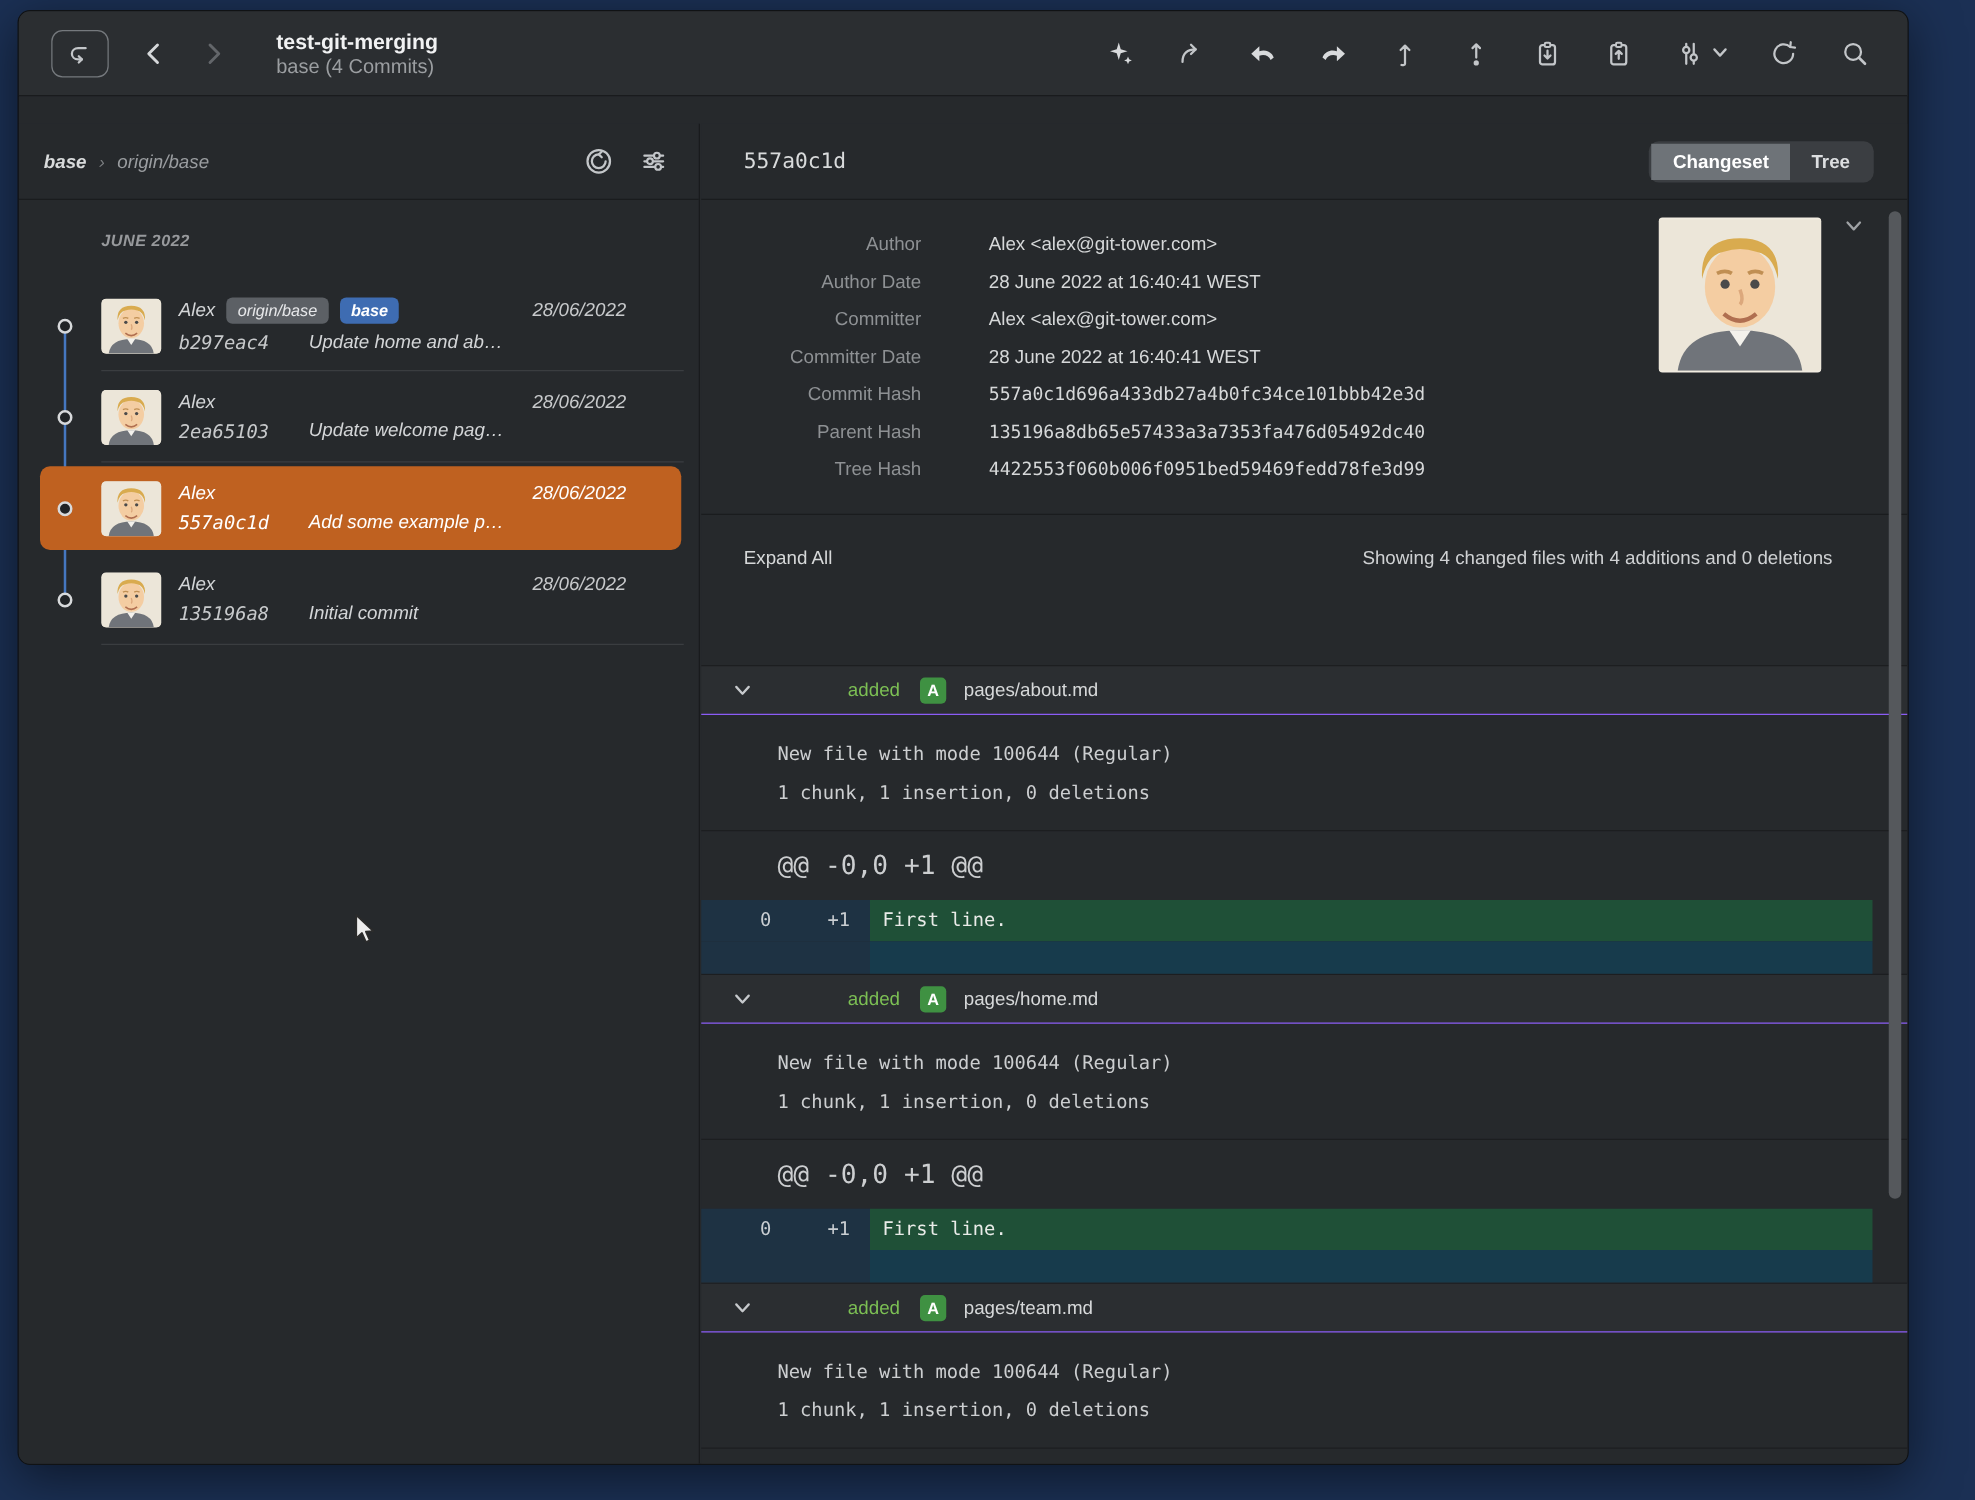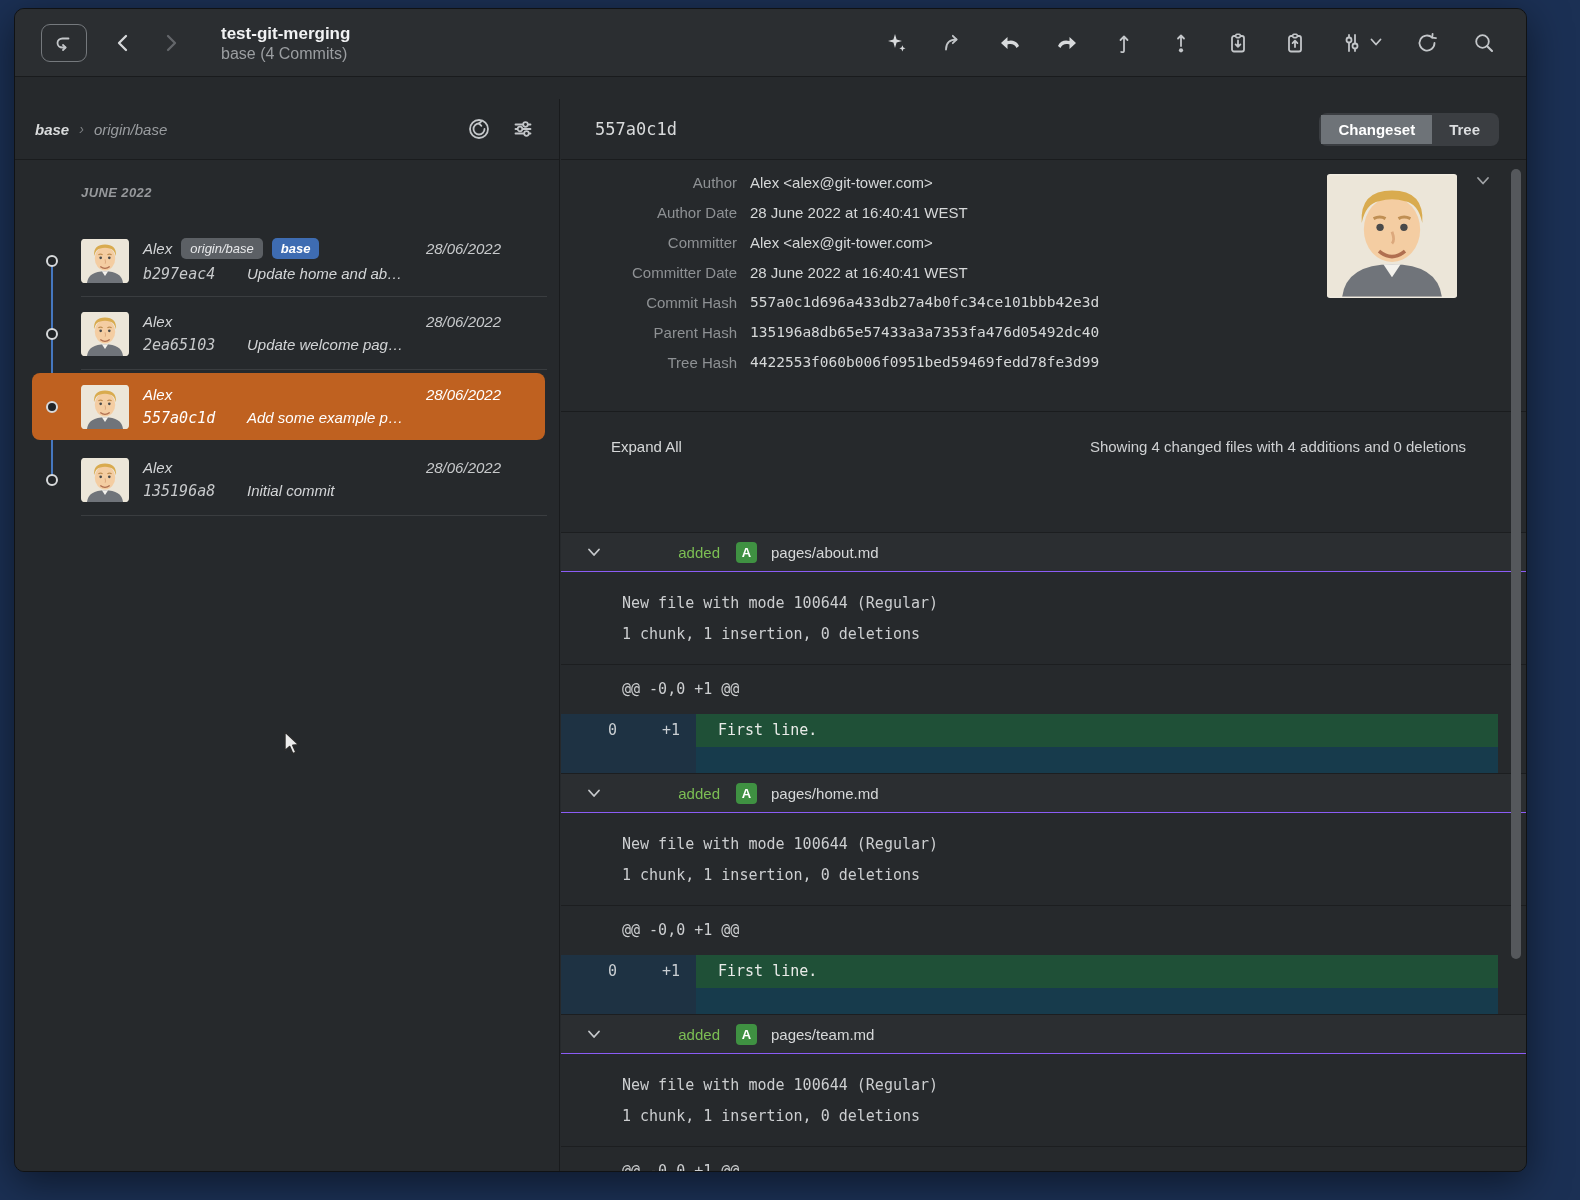--- a/index.html
+++ b/index.html
@@ -65,50 +65,50 @@
 
   
   .details-header { height:61px; border-bottom:1px solid #1a1c1e; display:flex; align-items:center; padding:0 27px 0 34px; }
   .short-hash { font-family:"DejaVu Sans Mono",monospace; font-size:17px; color:#d8dadb; }
   .segmented { margin-left:auto; background:#3b3e42; border-radius:8px; padding:2px; display:flex; }
   .seg-btn { border:none; background:transparent; color:#dcdee0; font-size:15px; font-weight:600;
              padding:6px 17px; border-radius:0; font-family:"Liberation Sans",sans-serif; }
   .seg-btn.active { background:#6e7378; color:#fff; }
 
   .meta-area { position:relative; padding-top:14px; height:252px; border-bottom:1px solid #1a1c1e; }
-  .meta-row { display:flex; height:30px; align-items:flex-start; font-size:15px; }
+  .meta-row { display:flex; height:30px; align-items:flex-end; font-size:15px;gap:41px; }
   .meta-label { width:176px; text-align:right; color:#8e9194; flex:none; }
   .meta-value { margin-left:13px; color:#d6d8d9; }
   .meta-value.mono { font-family:"DejaVu Sans Mono",monospace; font-size:14.5px; }
   .big-avatar { position:absolute; top:14px; right:69px; width:130px; height:124px; border-radius:3px; overflow:hidden; background:#f1ece1; }
   .big-avatar svg { width:100%; height:100%; display:block; }
   .avatar-dd { position:absolute; top:16px; right:36px; background:none; border:none; padding:0; display:flex; }
 
   .message-area { padding:26px 60px 0 34px; height:120px; }
   .commit-title { font-size:17px; font-weight:700; color:#eceded; margin-bottom:27px; }
-  .msg-row { display:flex; font-size:15px;margin-left:16px; }
+  .msg-row { display:flex; font-size:15px; }
   .expand-all { color:#d6d8d9; background:none; border:none; font-size:15px; padding:0; font-family:"Liberation Sans",sans-serif; }
   .summary { margin-left:auto; color:#cfd1d3; }
 
   .file-header { height:40px; background:#2b2e31; border-top:1px solid #1c1e20; border-bottom:1px solid #8b5cf6;
                  display:flex; align-items:center; padding-left:25px; font-size:15px; }
   .file-status { width:110px; text-align:right; color:#7cbf54; margin-left:8px; }
   .file-badge { width:21px; height:21px; background:#3f9142; color:#fff; border-radius:4px; display:flex;
                 align-items:center; justify-content:center; font-size:13px; font-weight:700; margin-left:16px; flex:none; }
   .file-path { margin-left:14px; color:#d6d8d9; }
   .file-info { padding:16px 0 14px 61px; border-bottom:1px solid #1c1e20;
                font-family:"DejaVu Sans Mono",monospace; font-size:15px; color:#ccced0; }
   .file-info div { line-height:31px; }
-  .hunk-header { padding:15px 0 16px 61px; font-family:"DejaVu Sans Mono",monospace; font-size:15px; color:#ccced0; }
+  .hunk-header { padding:15px 0 16px 61px; font-family:"DejaVu Sans Mono",monospace; font-size:21px; color:#ccced0; }
   .diff { margin-right:28px; }
   .diff-row { display:flex; height:33px; line-height:33px; font-family:"DejaVu Sans Mono",monospace; font-size:15px; }
   .diff-gutter { width:135px; background:#1e3243; display:flex; flex:none; }
   .g-old { width:66px; text-align:right; padding-right:10px; color:#c9ced2; }
   .g-new { width:69px; text-align:right; padding-right:16px; color:#c9ced2; }
-  .diff-content { flex:1; background:#1f5037; color:#e9ebe8; padding-left:22px; overflow:hidden; white-space:nowrap; }
+  .diff-content { flex:1; background:#1f5037; color:#e9ebe8; padding-left:10px; overflow:hidden; white-space:nowrap; }
   .diff-row.empty { height:26px; }
   .diff-row.empty .diff-content { background:#173b4c; }
 
   .scroll-thumb { position:absolute; right:5px; top:70px; width:10px; height:790px; border-radius:5px; background:#55585c; }
 
   .cursor { position:absolute; left:268px; top:722px; z-index:50; pointer-events:none; }
 </style>
 </head>
 <body>
 

